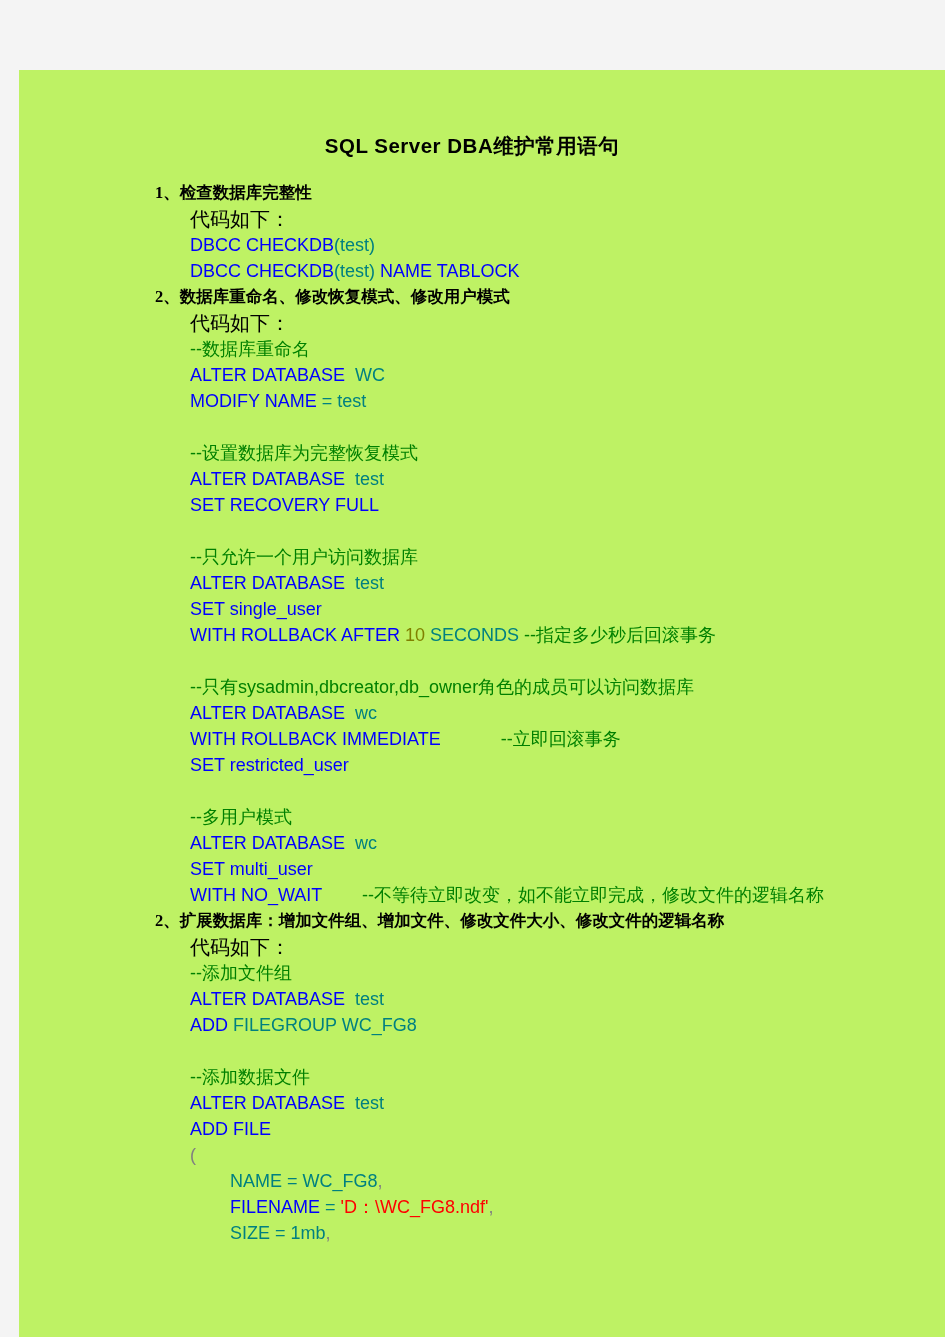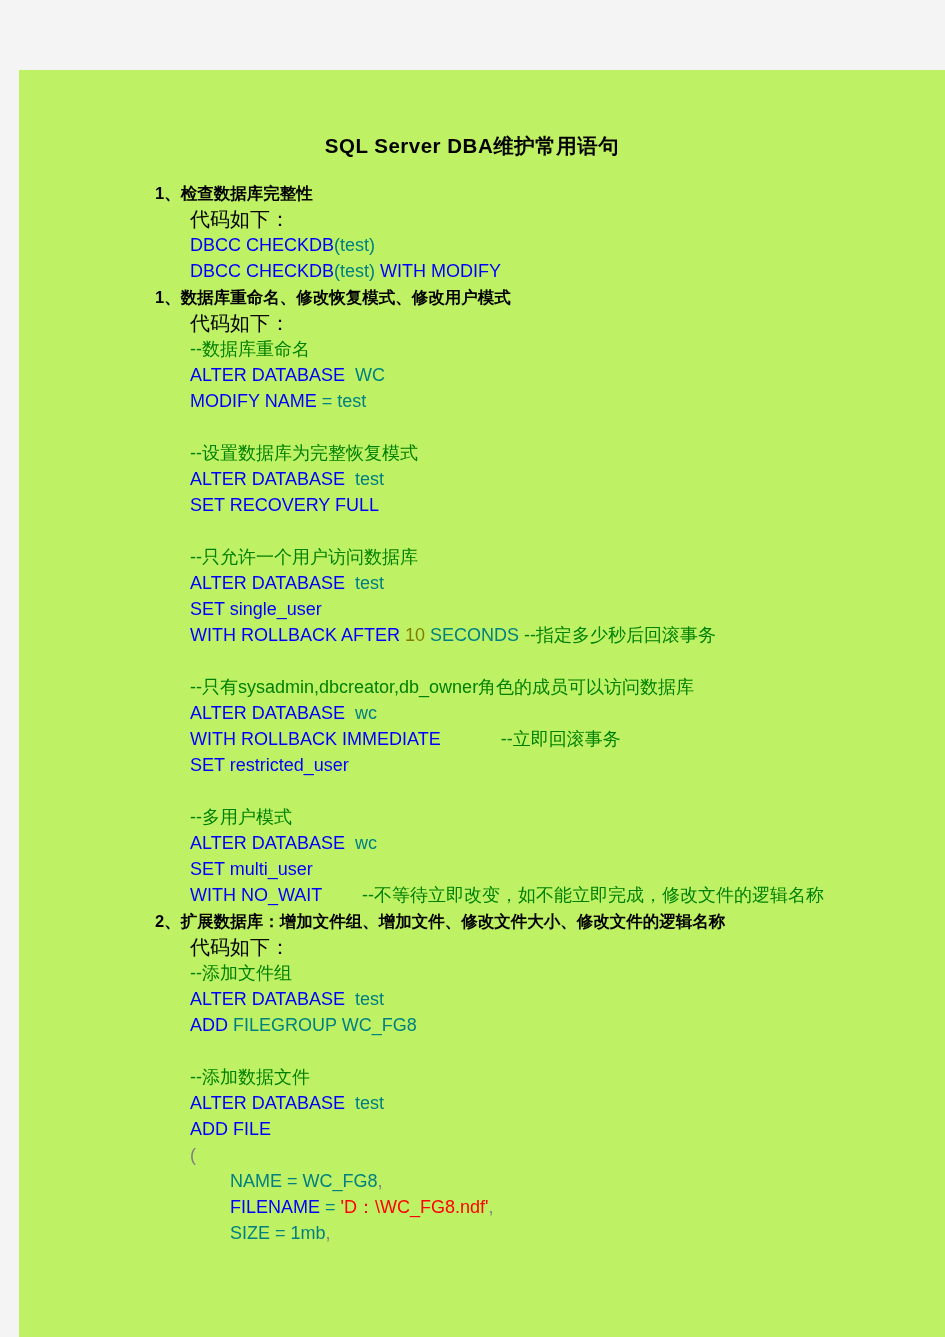--- a/index.html
+++ b/index.html
@@ -32,21 +32,21 @@
     letter-spacing: 0.5px;
     margin: 0;
     padding-top: 64px;
     padding-right: 20px;
     line-height: 1.2;
   }
   .body-area {
     padding-top: 21px;
   }
   .section-heading {
-    font-family: Liberation Sans, sans-serif;
+    font-family: Liberation Serif, serif;
     font-weight: bold;
     font-size: 16.5px;
     color: #000000;
     margin: 0;
     padding-left: 136px;
     line-height: 26px;
     white-space: pre;
   }
   .sub-label {
     font-family: "Liberation Serif", "DejaVu Serif", serif;
@@ -83,24 +83,24 @@
 <div id="page">
 
   <h1 class="doc-title">SQL  Server  DBA维护常用语句</h1>
 
   <div class="body-area">
     <div id="sections-container">
         <div class="section">
           <div class="section-heading">1、检查数据库完整性</div>
           <div class="sub-label">代码如下：</div>
           <div class="code-line"><span class="kw">DBCC CHECKDB</span><span class="id">(test)</span></div>
-          <div class="code-line"><span class="kw">DBCC CHECKDB</span><span class="id">(test)</span><span class="plain"> </span><span class="kw">WITH MODIFY</span></div>
+          <div class="code-line"><span class="kw">DBCC CHECKDB</span><span class="id">(test)</span><span class="plain"> </span><span class="kw">NAME TABLOCK</span></div>
         </div>
         <div class="section">
-          <div class="section-heading">1、数据库重命名、修改恢复模式、修改用户模式</div>
+          <div class="section-heading">2、数据库重命名、修改恢复模式、修改用户模式</div>
           <div class="sub-label">代码如下：</div>
           <div class="code-line"><span class="cmt">--数据库重命名</span></div>
           <div class="code-line"><span class="kw">ALTER DATABASE </span><span class="id"> WC</span></div>
           <div class="code-line"><span class="kw">MODIFY NAME</span><span class="id"> = test</span></div>
           <div class="code-line blank"></div>
           <div class="code-line"><span class="cmt">--设置数据库为完整恢复模式</span></div>
           <div class="code-line"><span class="kw">ALTER DATABASE </span><span class="id"> test</span></div>
           <div class="code-line"><span class="kw">SET RECOVERY FULL</span></div>
           <div class="code-line blank"></div>
           <div class="code-line"><span class="cmt">--只允许一个用户访问数据库</span></div>

